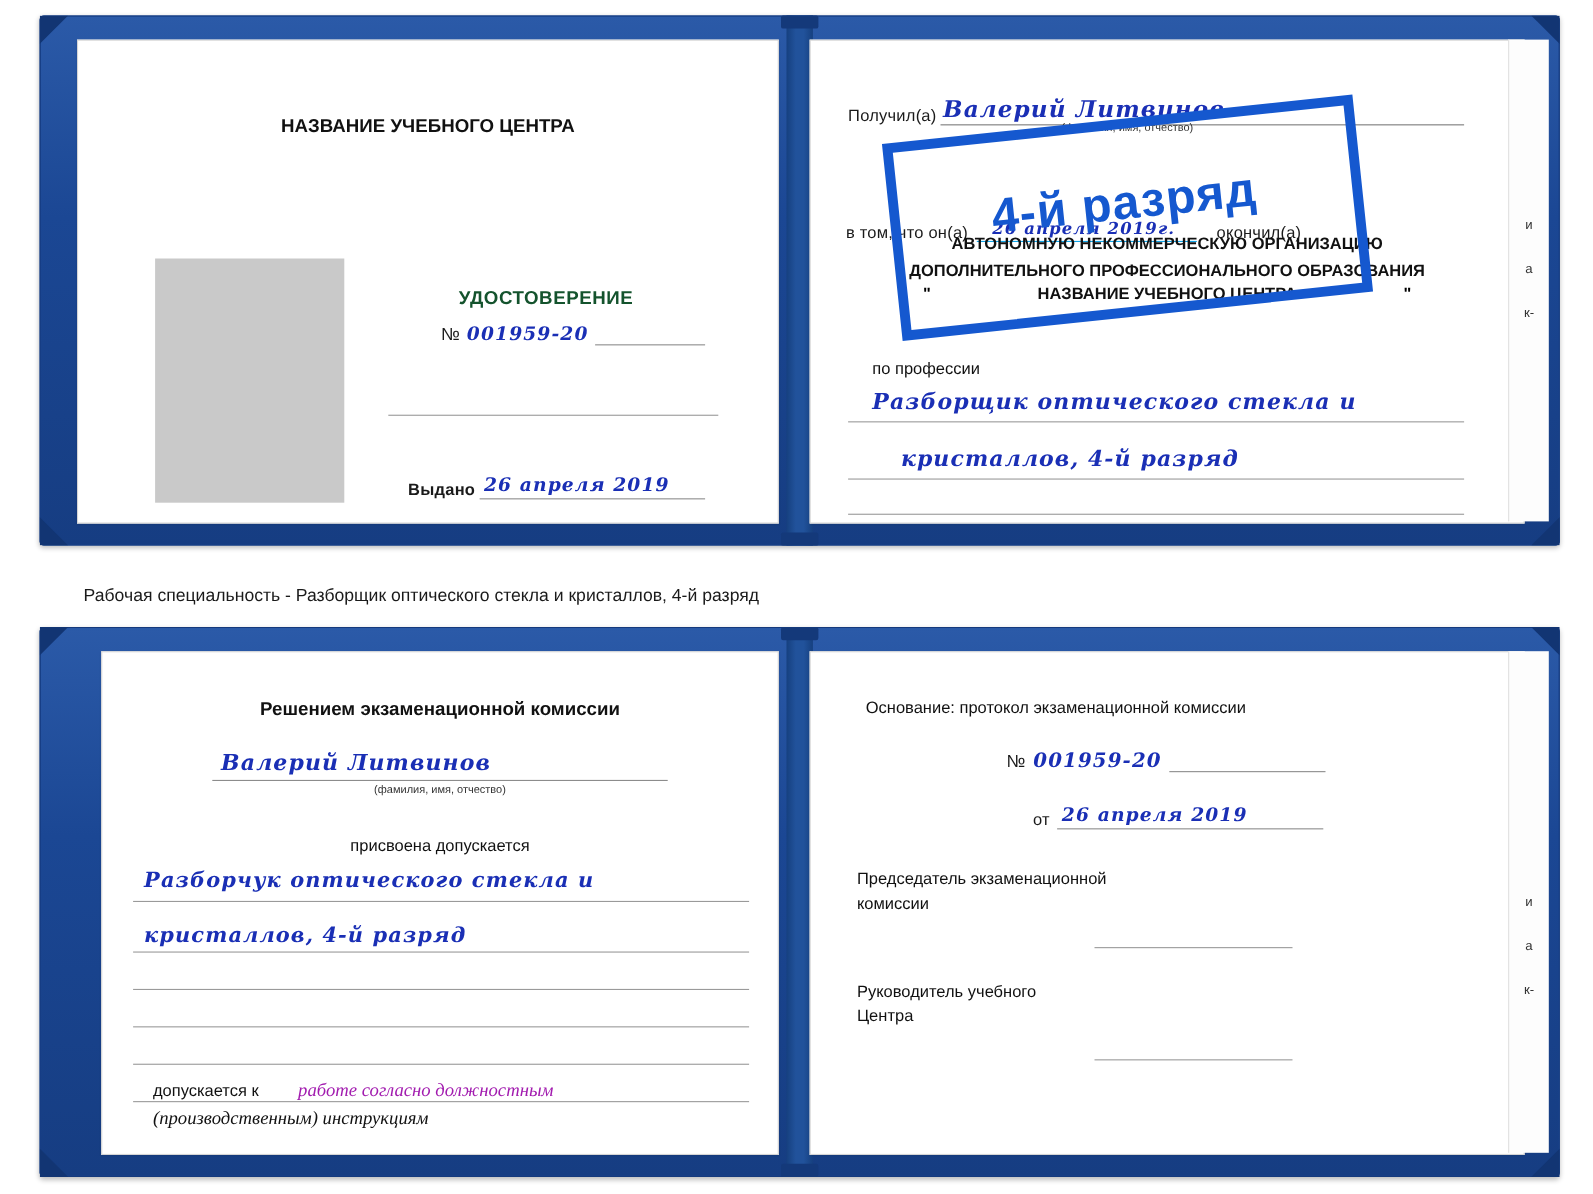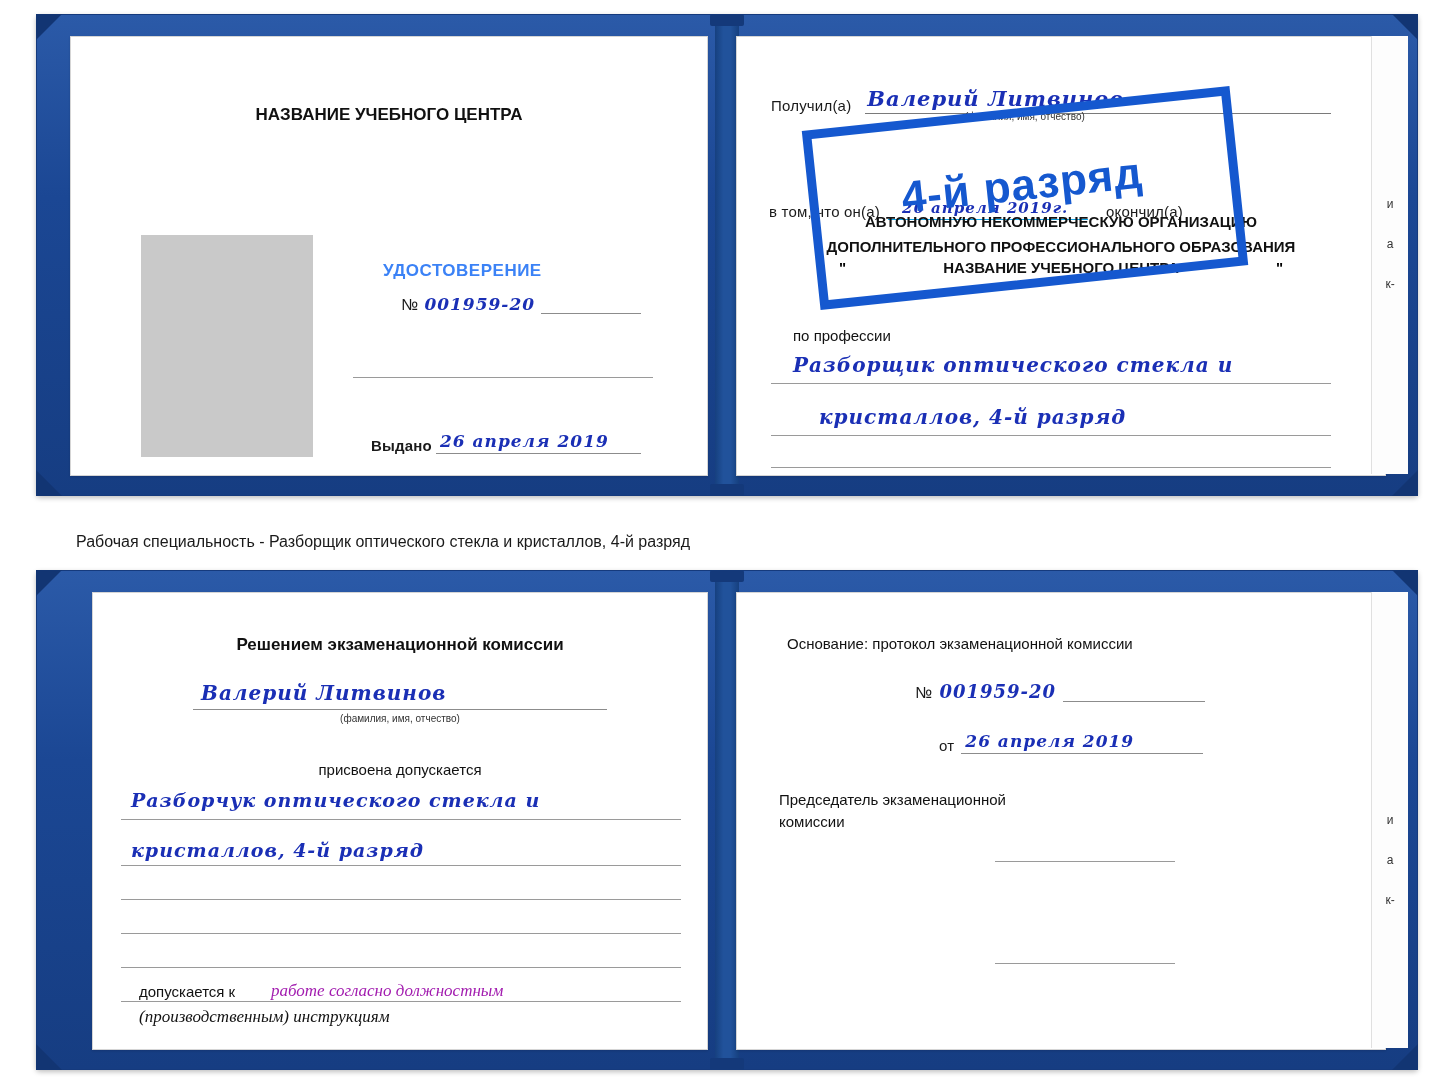--- a/index.html
+++ b/index.html
@@ -100,22 +100,22 @@
   .tl-title {
     position: absolute; left: 0; right: 0; top: 68px;
     text-align: center; font-size: 17px; font-weight: bold; color: #111;
   }
   .photo-box {
     position: absolute; left: 70px; top: 198px;
     width: 172px; height: 222px;
     background: #c9c9c9;
   }
   .udost {
-    position: absolute; left: 312px; top: 224px;
-    font-size: 17px; font-weight: bold; color: #3b82f6;
+    position: absolute; left: 346px; top: 224px;
+    font-size: 17px; font-weight: bold; color: #14532d;
     letter-spacing: 0.5px;
   }
   .num-row {
     position: absolute; left: 330px; top: 256px; width: 240px;
     display: flex; align-items: flex-end; gap: 6px;
   }
   .num-sign { font-size: 16px; color: #1a1a1a; }
   .num-val  { font-size: 17px; }
   .underline-fill { flex: 1; border-bottom: 1.5px solid #8c8c8c; height: 20px; }
 
@@ -123,21 +123,21 @@
     position: absolute; left: 282px; top: 340px; width: 300px;
     border-bottom: 1px solid #9a9a9a;
   }
   .issued-row {
     position: absolute; left: 300px; top: 400px; width: 270px;
     display: flex; align-items: flex-end; gap: 4px;
   }
 
   
   .r-row { position: absolute; display: flex; align-items: flex-end; }
-  .r-got { left: 34px; top: 52px; width: 560px; gap: 14px; }
+  .r-got { left: 34px; top: 52px; width: 560px; gap: 4px; }
   .r-got .label { white-space: nowrap; }
   .sub-caption {
     position: absolute; left: 228px; top: 74px;
     font-size: 10px; color: #333;
   }
   .r-that { left: 32px; top: 120px; width: 580px; gap: 8px; }
   .org-block {
     position: absolute; left: 0; right: 0; top: 172px;
     text-align: center; font-size: 15px; font-weight: bold; color: #111;
     line-height: 25px;
@@ -413,20 +413,24 @@
         <span class="hand" style="font-size:17px;position:absolute;left:4px;bottom:2px;white-space:nowrap;">26 апреля 2019</span>
       </span>
     </div>
 
     <div class="br-role-1">
       <div>Председатель экзаменационной</div>
       <div>комиссии</div>
     </div>
     <div class="br-sign-1"></div>
 
+    <div class="br-role-2">
+      <div>Руководитель учебного</div>
+      <div>Центра</div>
+    </div>
     <div class="br-sign-2"></div>
   </div>
 
   <div class="edge-strip" style="right:10px; height:456px;">
     <div class="edge-letters" style="top:210px;">и</div>
     <div class="edge-letters" style="top:250px;">а</div>
     <div class="edge-letters" style="top:290px;">к-</div>
   </div>
 </div>
 

